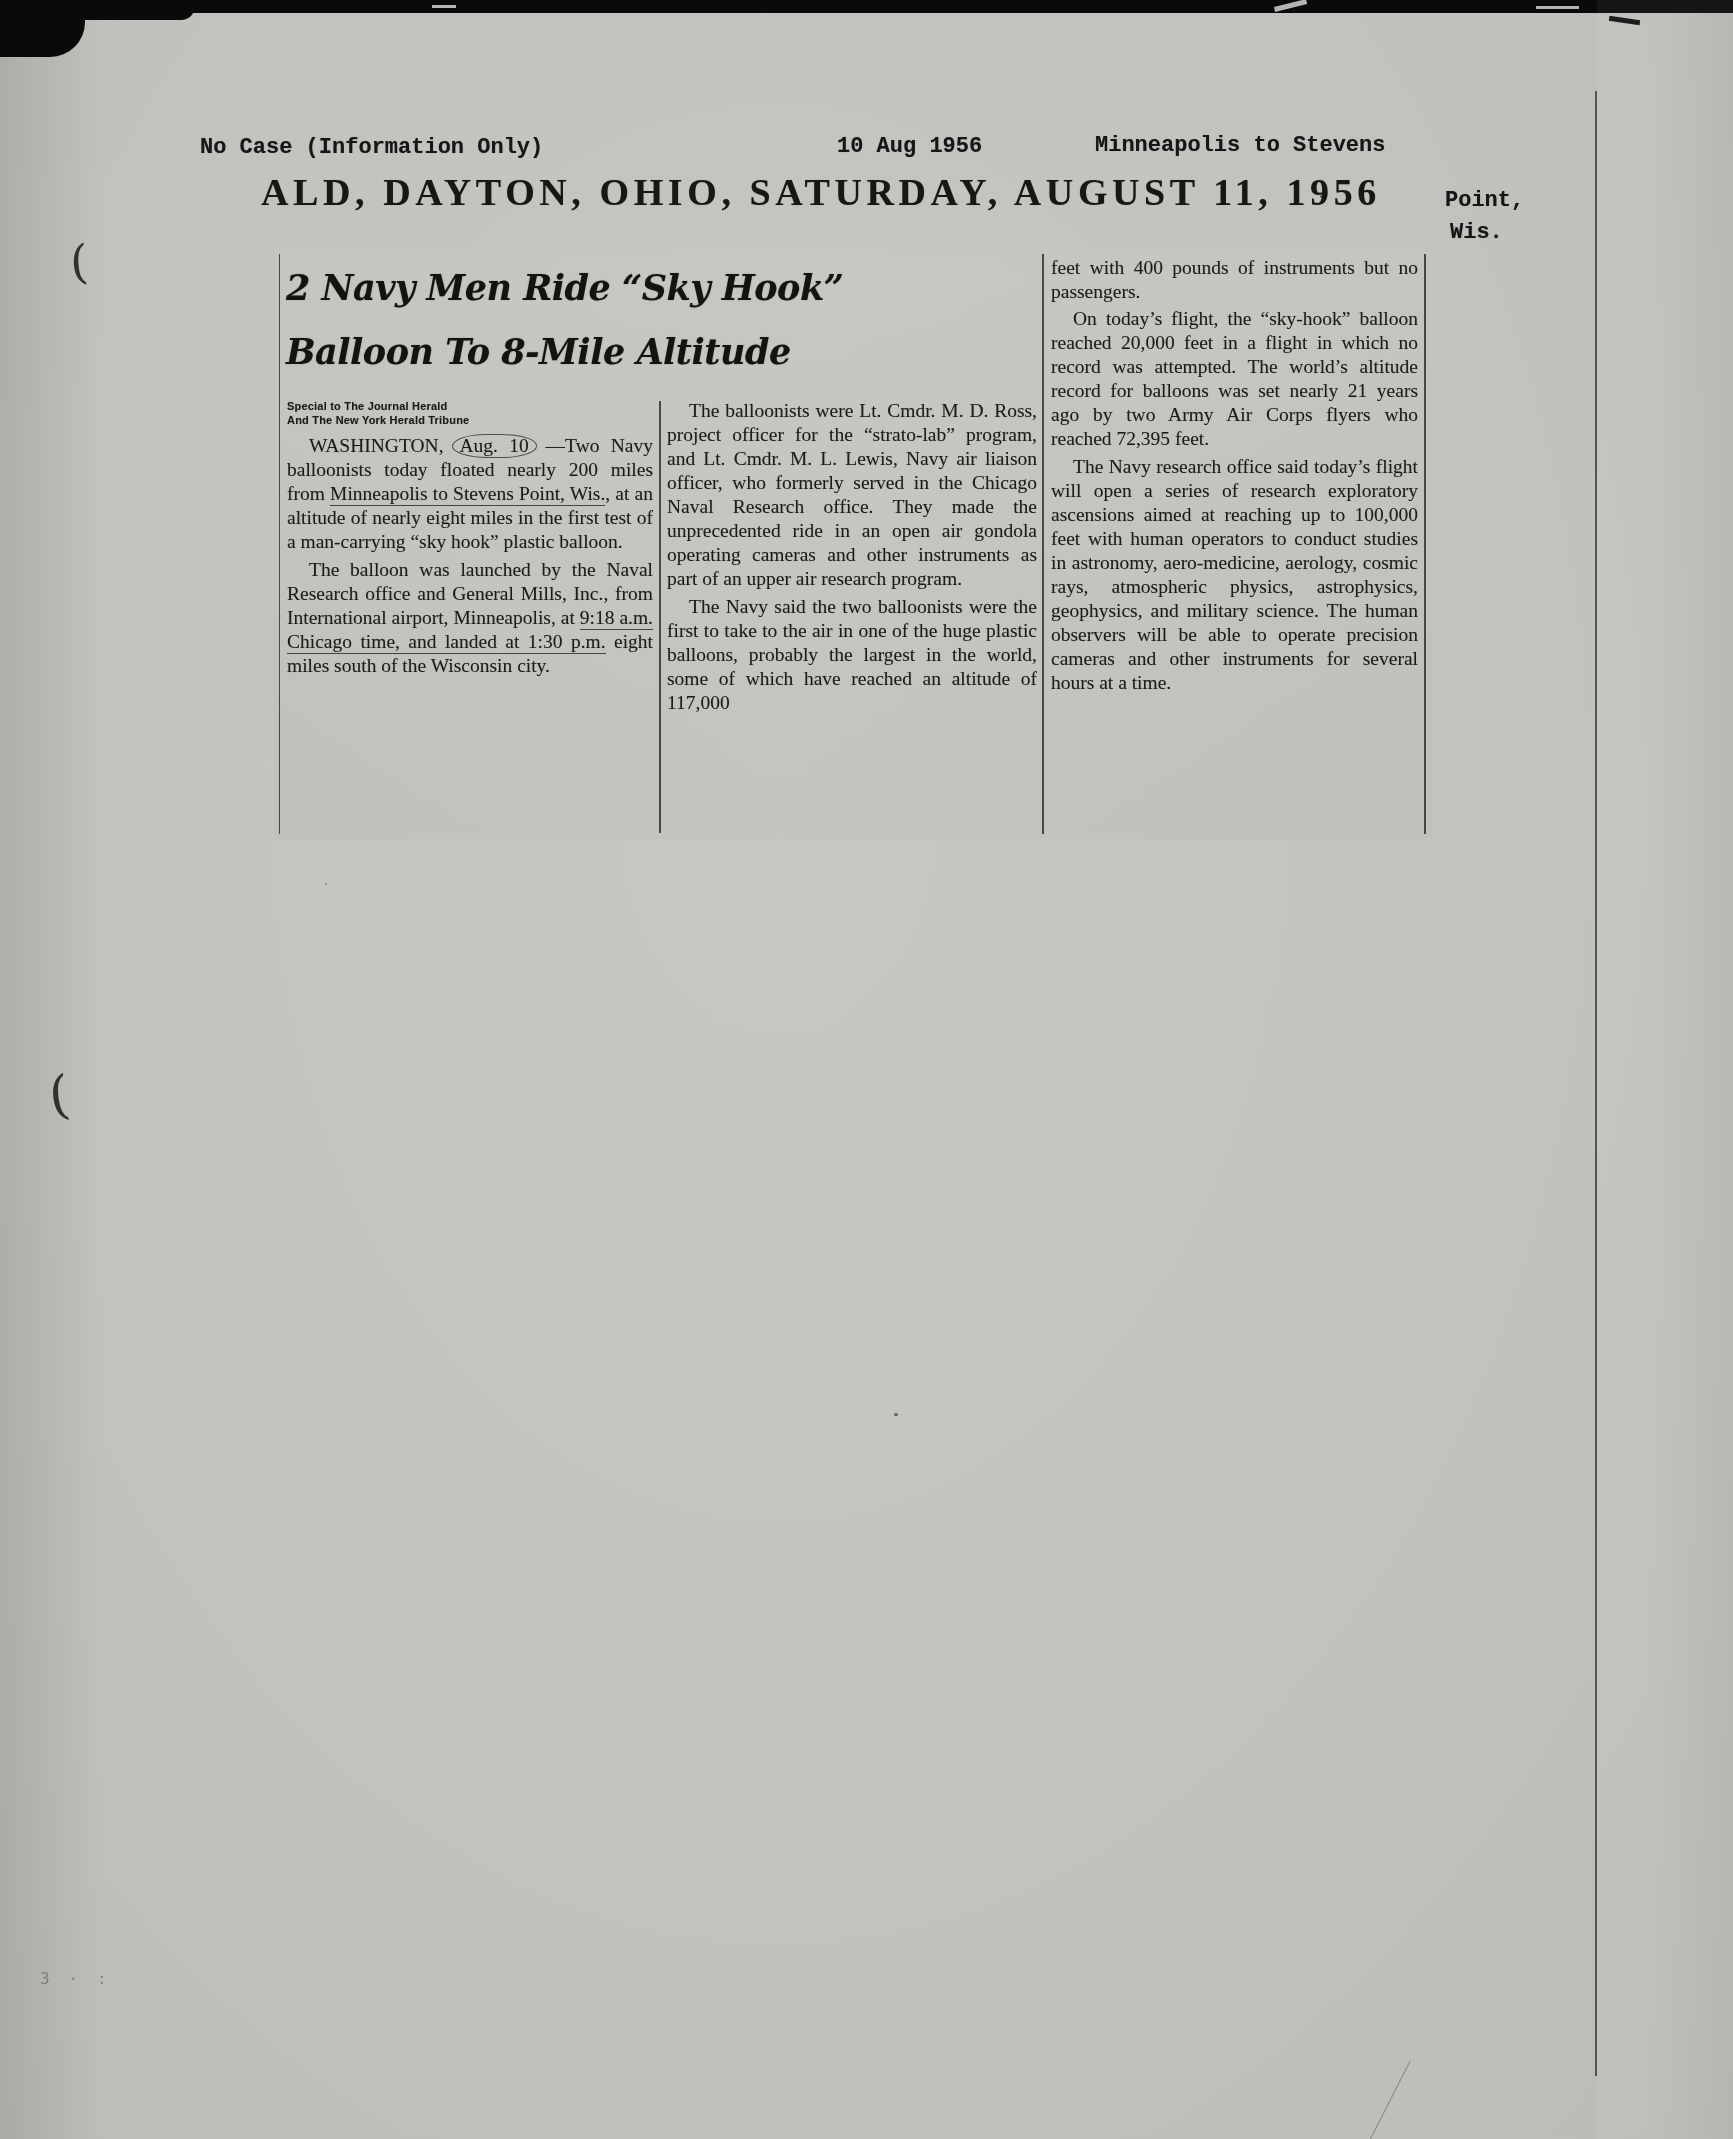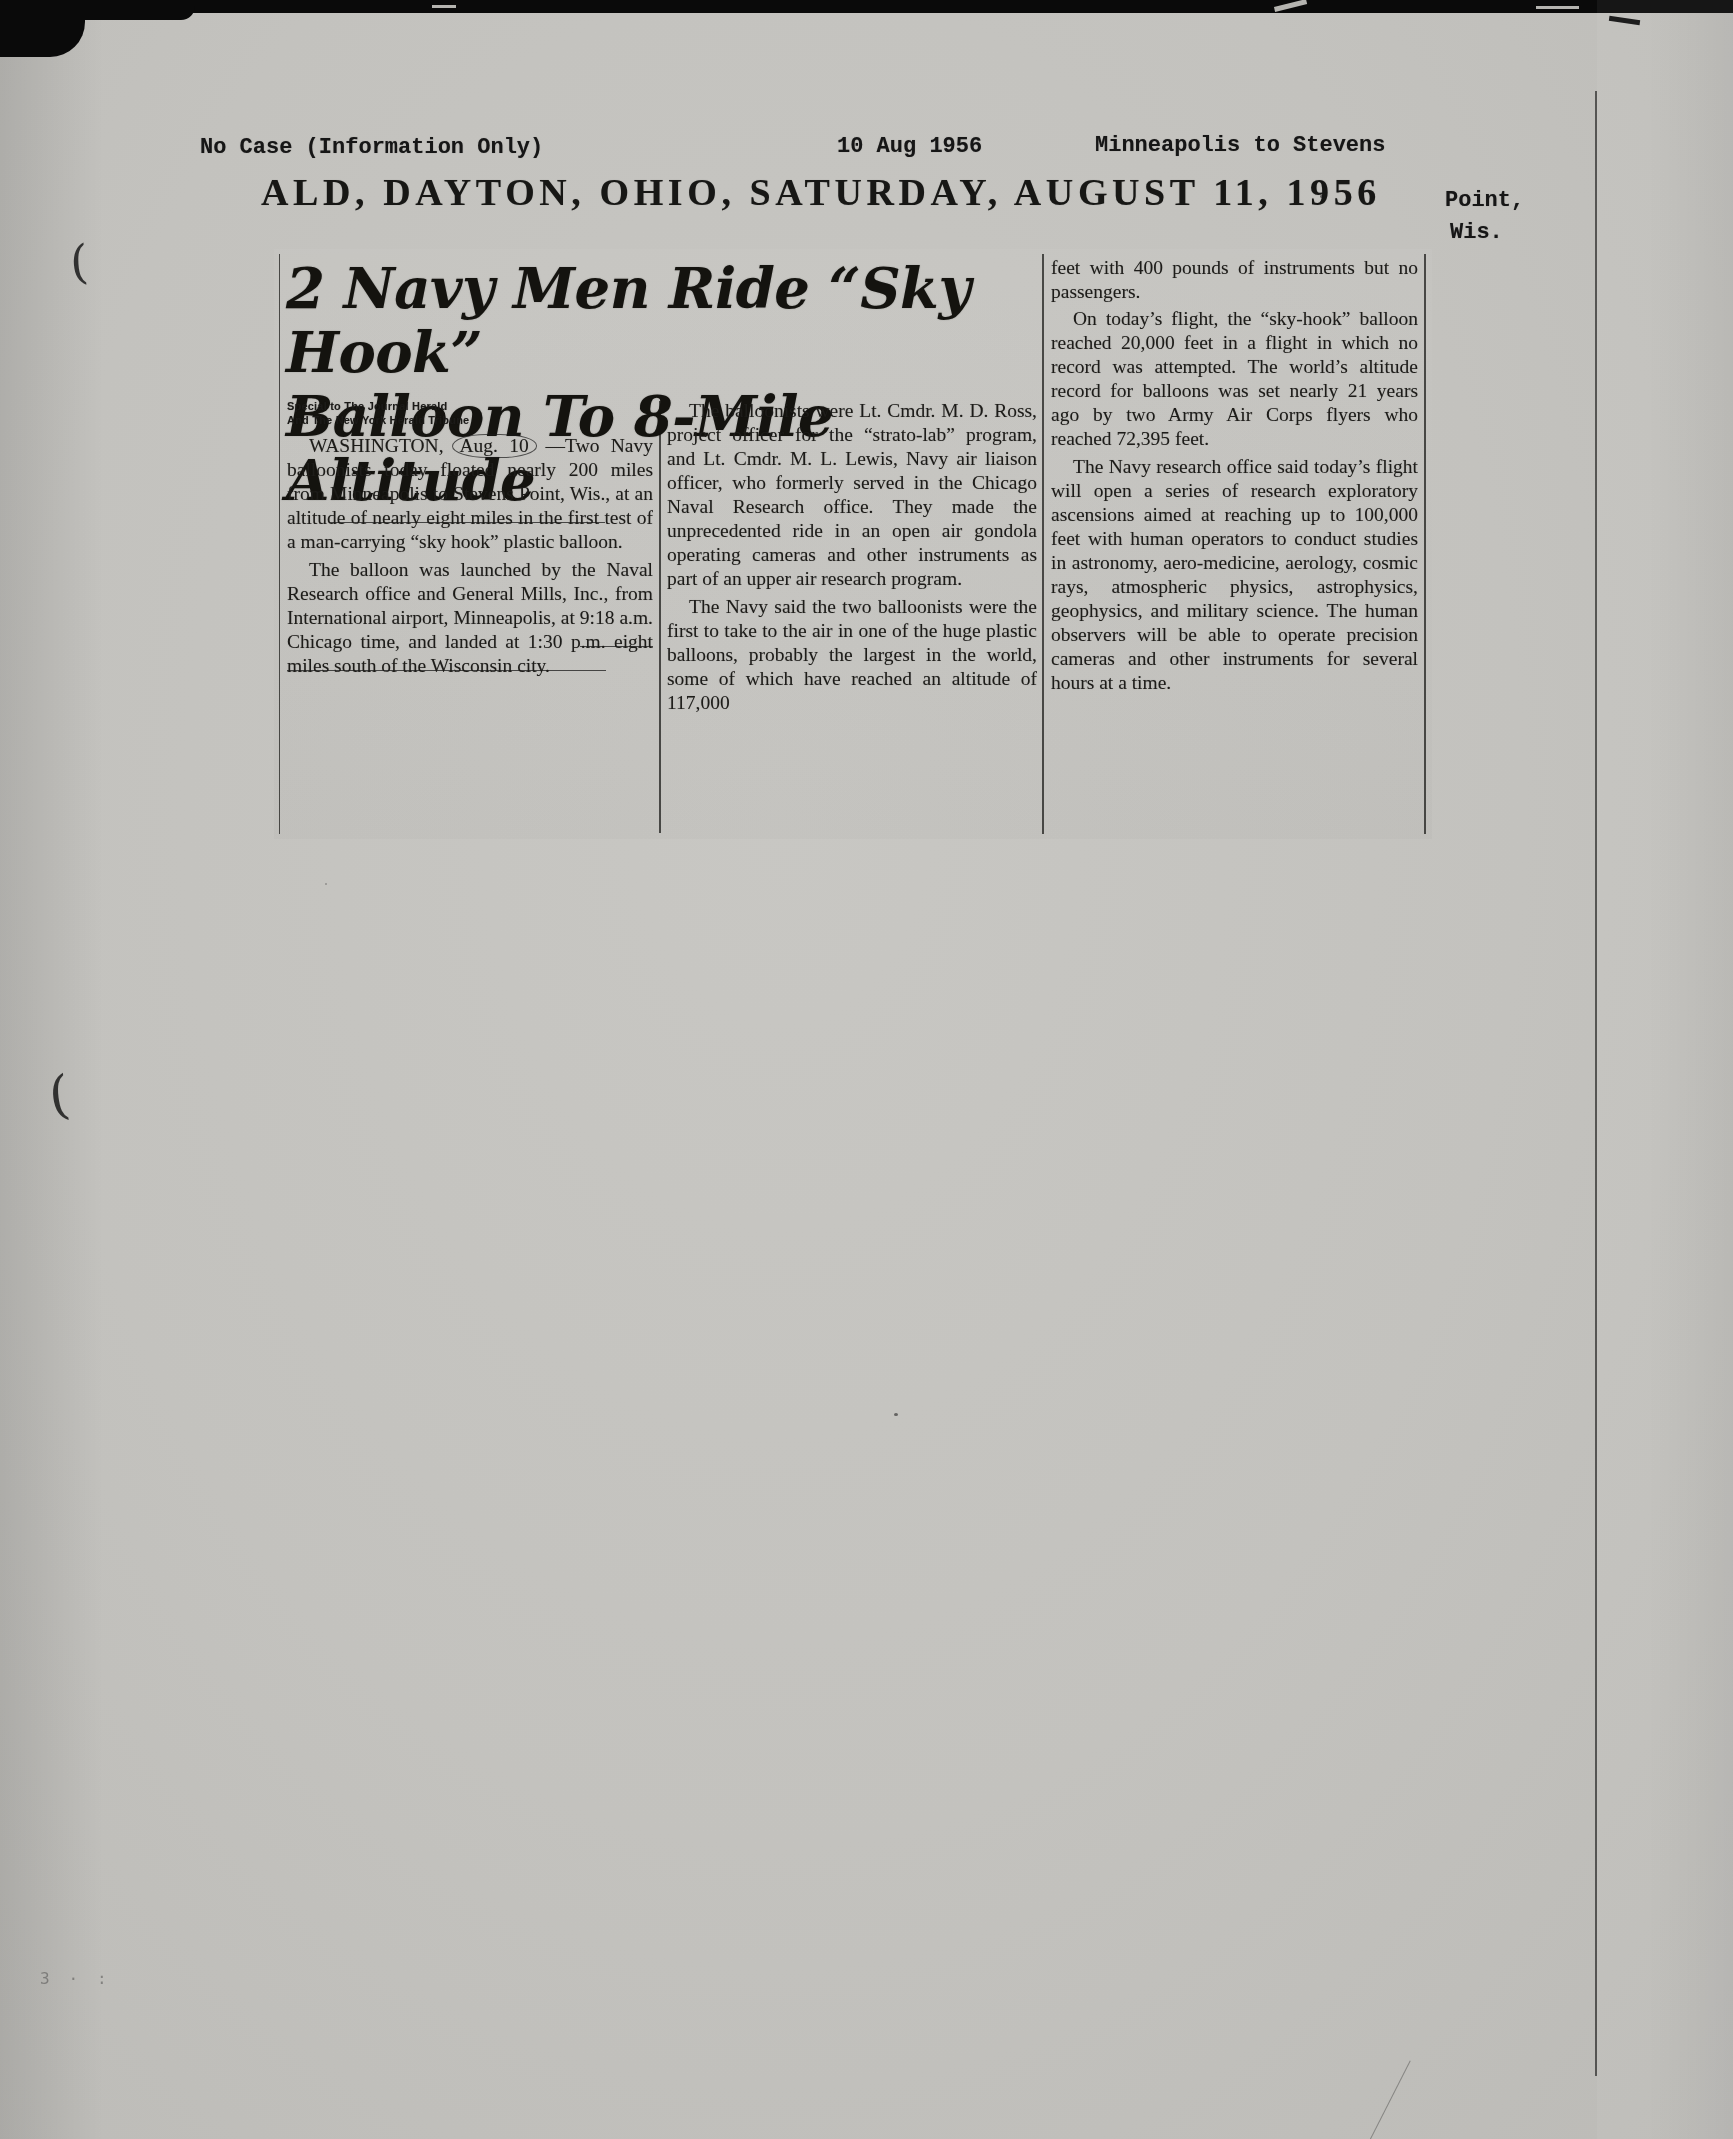--- a/index.html
+++ b/index.html
@@ -121,21 +121,21 @@
   .rule-12    { left: 385px;  top: 152px; height: 432px; }
   .rule-23    { left: 768px; top: 4.6px;  height: 580px; }
   .rule-right { left: 1150px; top: 4.6px;  height: 580px; }
 
   .headline {
     position: absolute; left: 12px; top: 7.4px;
     width: 748px;
     font-family: "DejaVu Serif", serif;
     font-style: italic;
     font-weight: bold;
-    font-size: 56px;
+    font-size: 35px;
     line-height: 64px;
     color: #14130f;
     letter-spacing: -0.5px;
     text-shadow: 0 0 1.4px rgba(20,20,20,0.3);
   }
 
   .byline {
     font-family: "Liberation Sans", sans-serif;
     font-weight: bold;
     font-size: 11px;
@@ -157,21 +157,21 @@
   }
   .col-1 { left: 13px;   top: 150px; width: 366px; height: 437px; }
   .col-2 { left: 393px;  top: 150px; width: 370px; height: 437px; }
   .col-3 { left: 777px; top: 6.5px;  width: 367px; height: 580px; }
 
   .para { margin: 0 0 3.7px 0; text-indent: 22px; }
   .para.noindent { text-indent: 0; }
 
   .pen-underline {
     border-bottom: 1.9px solid rgba(25,25,25,0.75);
-    padding-bottom: 18px;
+    padding-bottom: 1px;
   }
   .pen-circle {
     border: 1.9px solid rgba(25,25,25,0.7);
     border-radius: 48% 52% 50% 50% / 62% 58% 60% 60%;
     padding: 0 7.4px 0.9px 6.5px;
     margin: 0 -2.8px;
   }
 </style>
 </head>
 <body>

